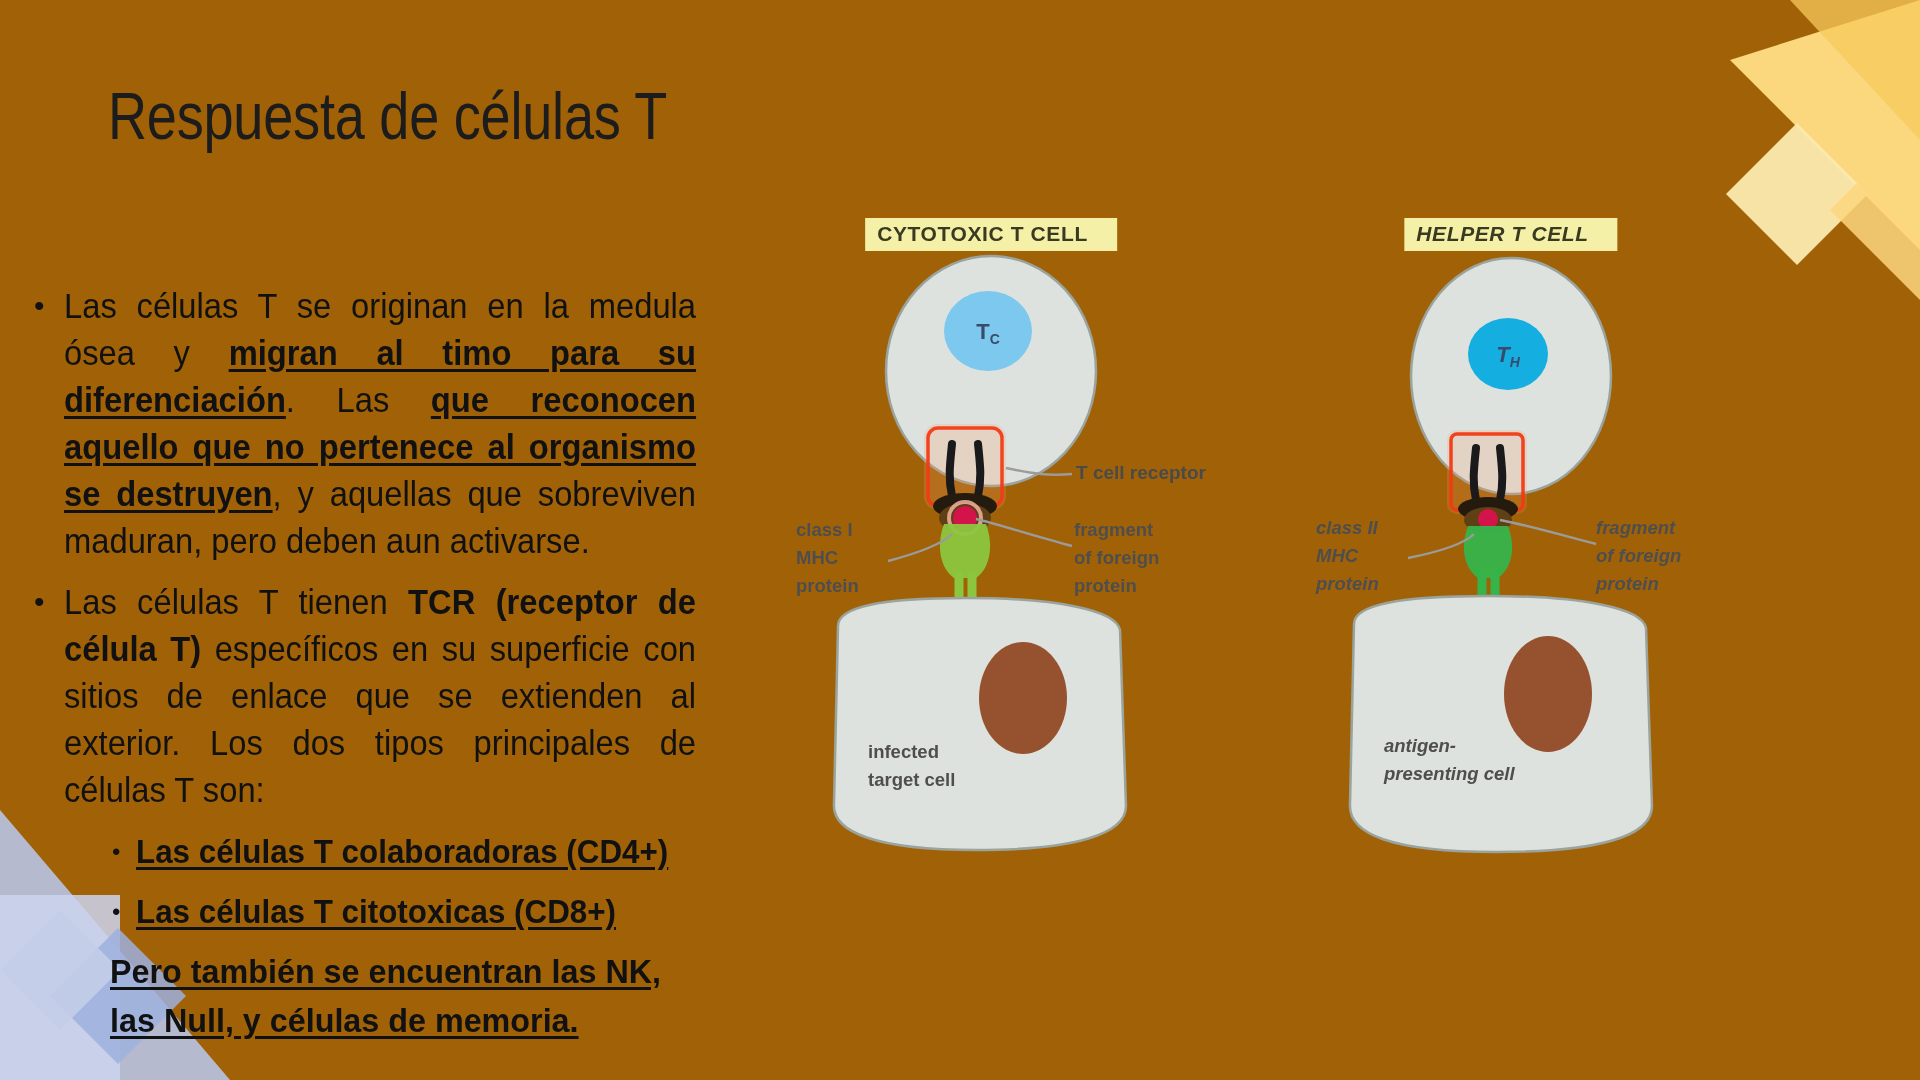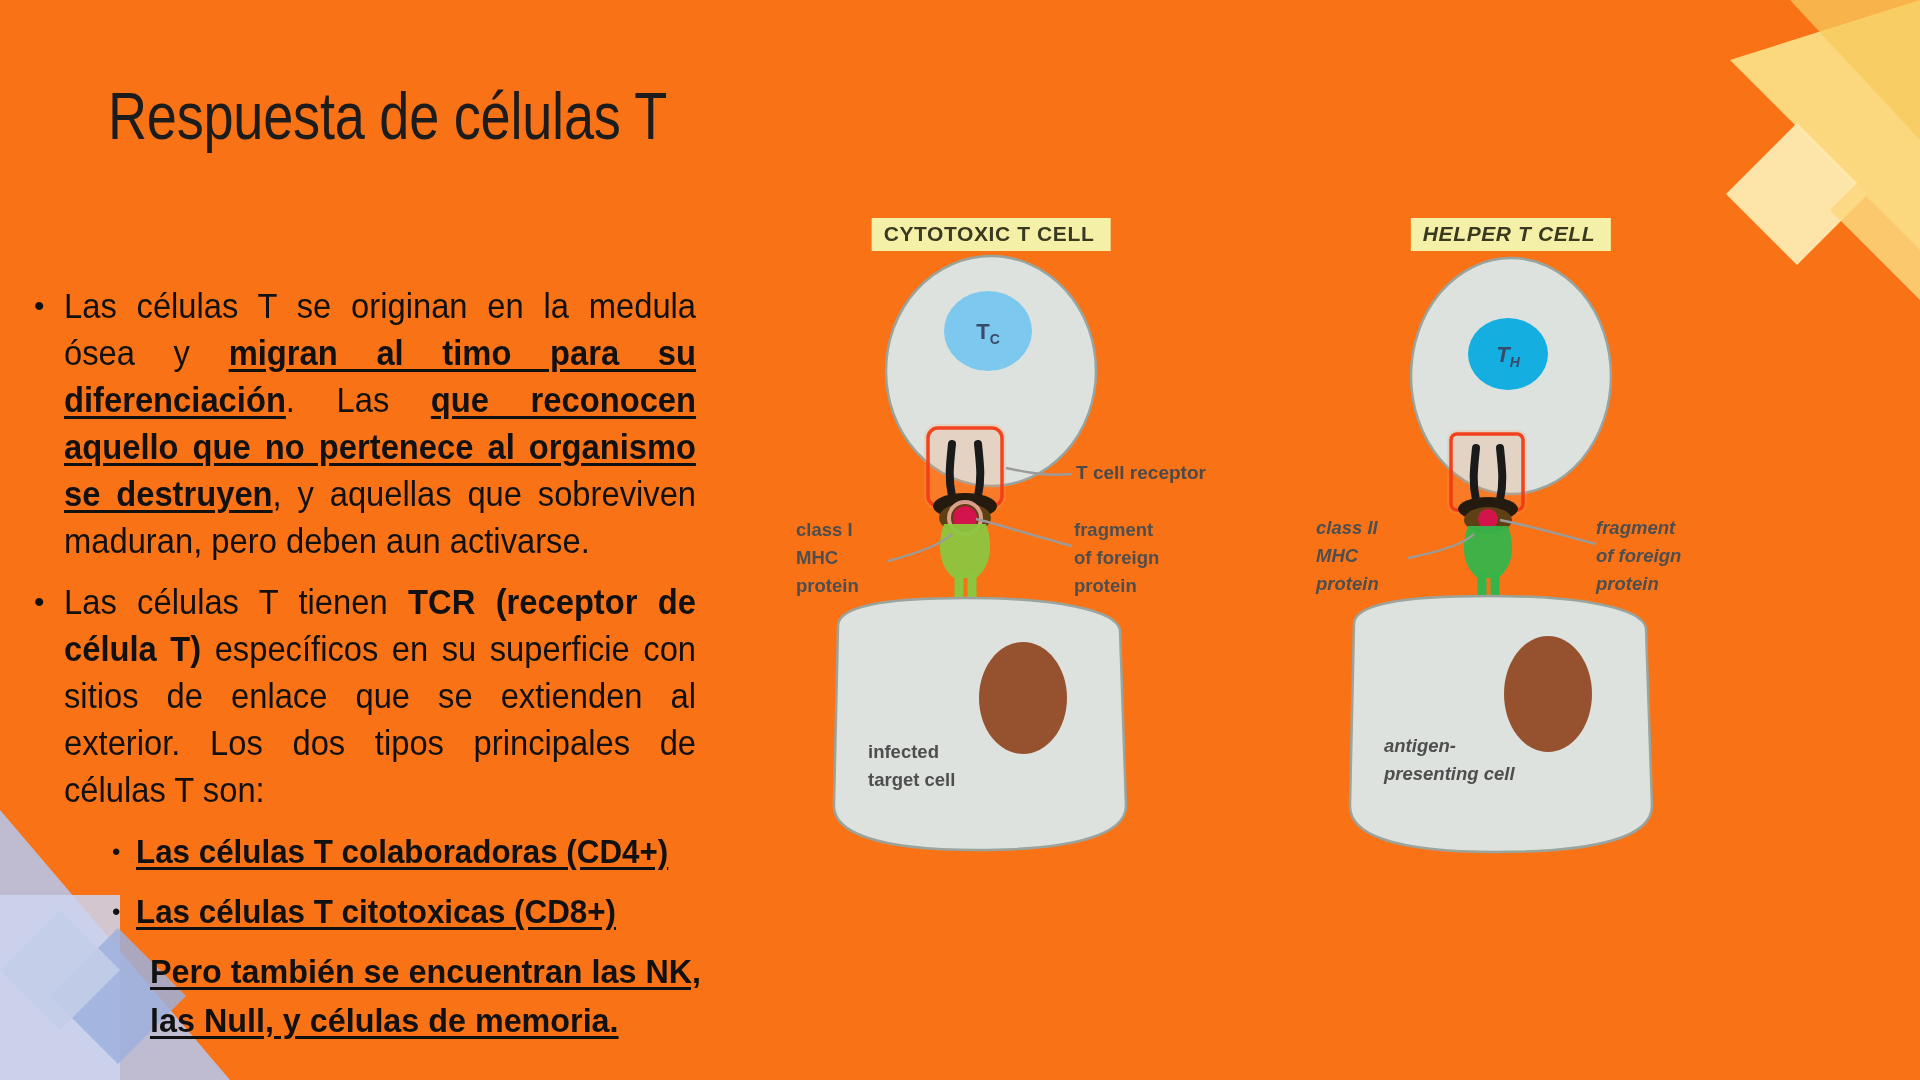--- a/index.html
+++ b/index.html
@@ -4,21 +4,21 @@
 <title>Respuesta de células T</title>
 <style>
   html,body{margin:0;padding:0;}
   body{
     width:1920px;height:1080px;
     background:#ffffff;
     font-family:"Liberation Sans", sans-serif;
     overflow:hidden;
     position:relative;
   }
-  .slide{position:absolute;inset:0;overflow:hidden;background:#f97316;}
+  .slide{position:absolute;inset:0;overflow:hidden;background:#a16207;}
 
   
   .deco{position:absolute;pointer-events:none;}
   .deco-tr{top:0;right:0;width:620px;height:430px;overflow:hidden;}
   .deco-bl{bottom:0;left:0;width:430px;height:470px;overflow:hidden;}
 
   
   .title{
     position:absolute;left:108px;top:78px;
     font-size:66px;
@@ -64,21 +64,21 @@
     width:107%;
   }
   .bullet-row.l2 .btxt{
     font-size:33px;
     line-height:50px;
     text-align:left;
     font-weight:bold;
     width:100%;
     transform:scaleX(0.95);
   }
-  .noind{margin-left:116px;}
+  .noind{margin-left:76px;}
   .noind .btxt{
     font-weight:bold;font-size:34px;line-height:49px;
     text-align:left;width:100%;transform:scaleX(0.95);
   }
   b.bu{font-weight:bold;text-decoration:underline;text-underline-offset:4px;}
   b.bo{font-weight:bold;}
   .u{text-decoration:underline;text-underline-offset:4px;}
 
   
   .figure{position:absolute;top:206px;left:748px;width:1130px;height:660px;}
@@ -87,21 +87,21 @@
   .panel-right{left:548px;font-style:italic;}
 
   .celllabel{
     position:absolute;top:12px;left:50%;
     transform:translateX(-50%);
     background:#f5f0a8;
     color:#3a3a20;
     font-size:21px;
     font-weight:bold;
     letter-spacing:0.6px;
-    padding:4px 16px 5px 12px;
+    padding:4px 29px 5px 12px;
     white-space:nowrap;
     font-family:"Liberation Sans", sans-serif;
   }
 
   .svgwrap{position:absolute;top:0;left:0;width:100%;height:100%;}
 
   .figtext{
     font-family:"Liberation Sans", sans-serif;
     font-size:19px;
     fill:#4a4a4a;

